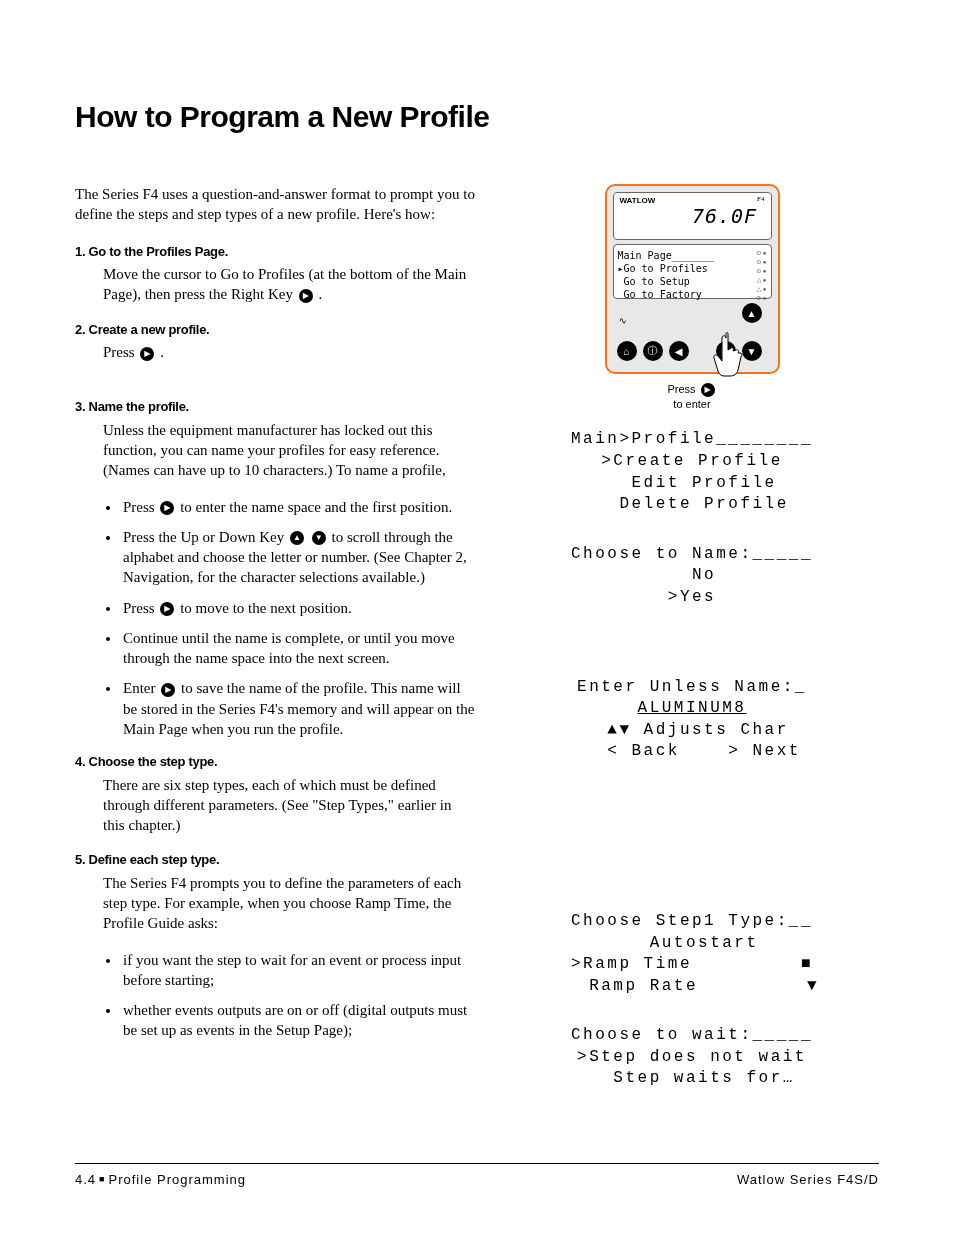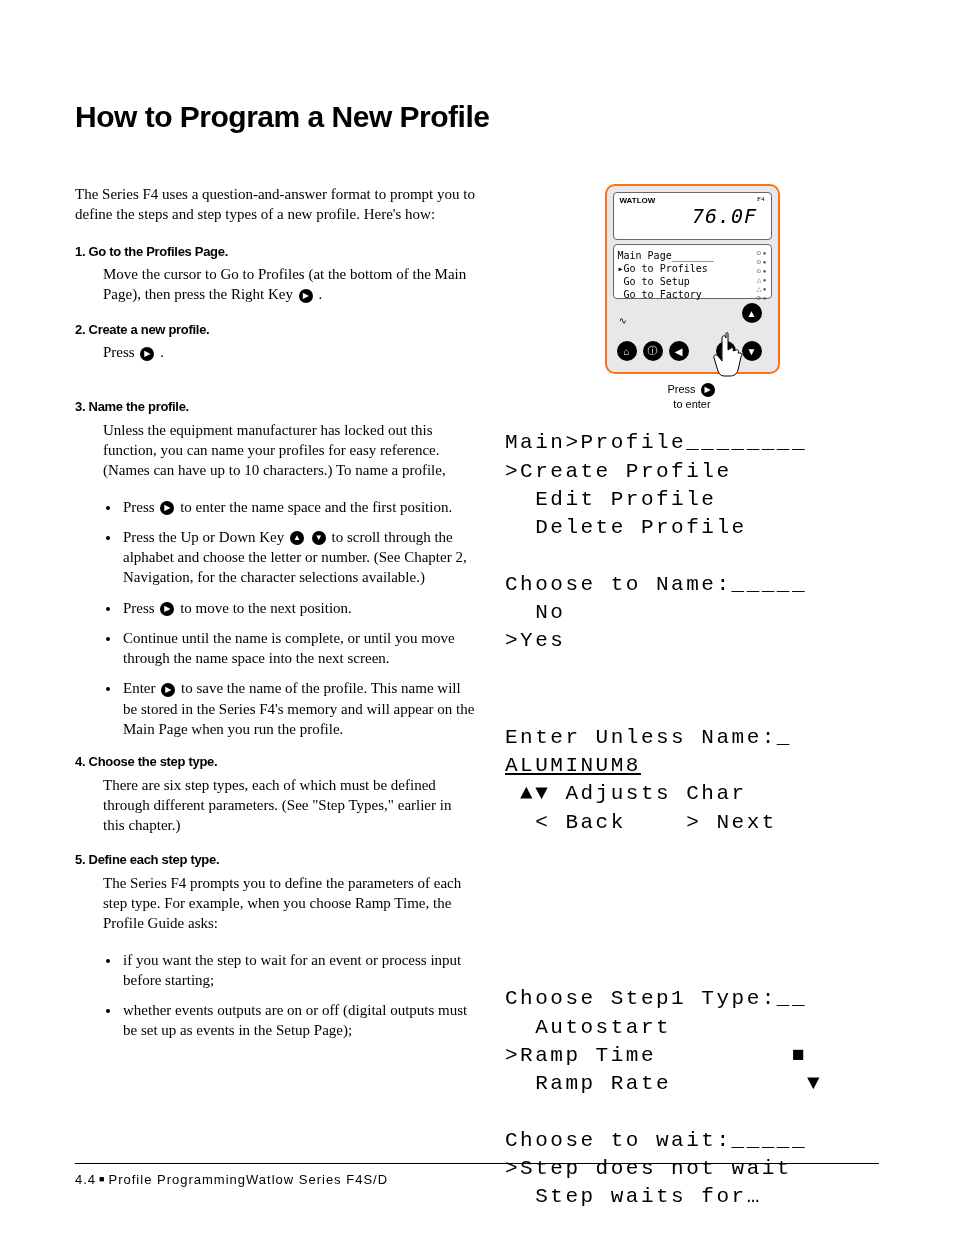--- a/index.html
+++ b/index.html
@@ -174,39 +174,40 @@
   .dev-caption {
     text-align: center;
     font-family: Arial, sans-serif;
     font-size: 11px;
     margin-top: 8px;
     line-height:1.3;
   }
   
   .lcd {
     font-family: 'Courier New', monospace;
-    font-size: 21px;
+    font-size: 16px;
     letter-spacing: 2.5px;
     white-space: pre;
     line-height: 1.35;
     margin-bottom: 28px;
+    text-align: center;
   }
   .lcd .underline { text-decoration: underline; }
   .spacer-md { height: 40px; }
   .spacer-lg { height: 120px; }
   
   .footer {
     position: absolute;
     bottom: 48px;
     left: 75px;
     right: 75px;
     border-top: 1px solid #000;
     padding-top: 8px;
     display: flex;
-    justify-content: flex-start;
+    justify-content: space-between;
     font-family: Arial, sans-serif;
     font-size: 13px;
     letter-spacing: 1px;
   }
   .footer .sq-small { font-size: 9px; vertical-align: 2px; margin: 0 3px;}
 </style>
 </head>
 <body>
 
 <h1>How to Program a New Profile</h1>

